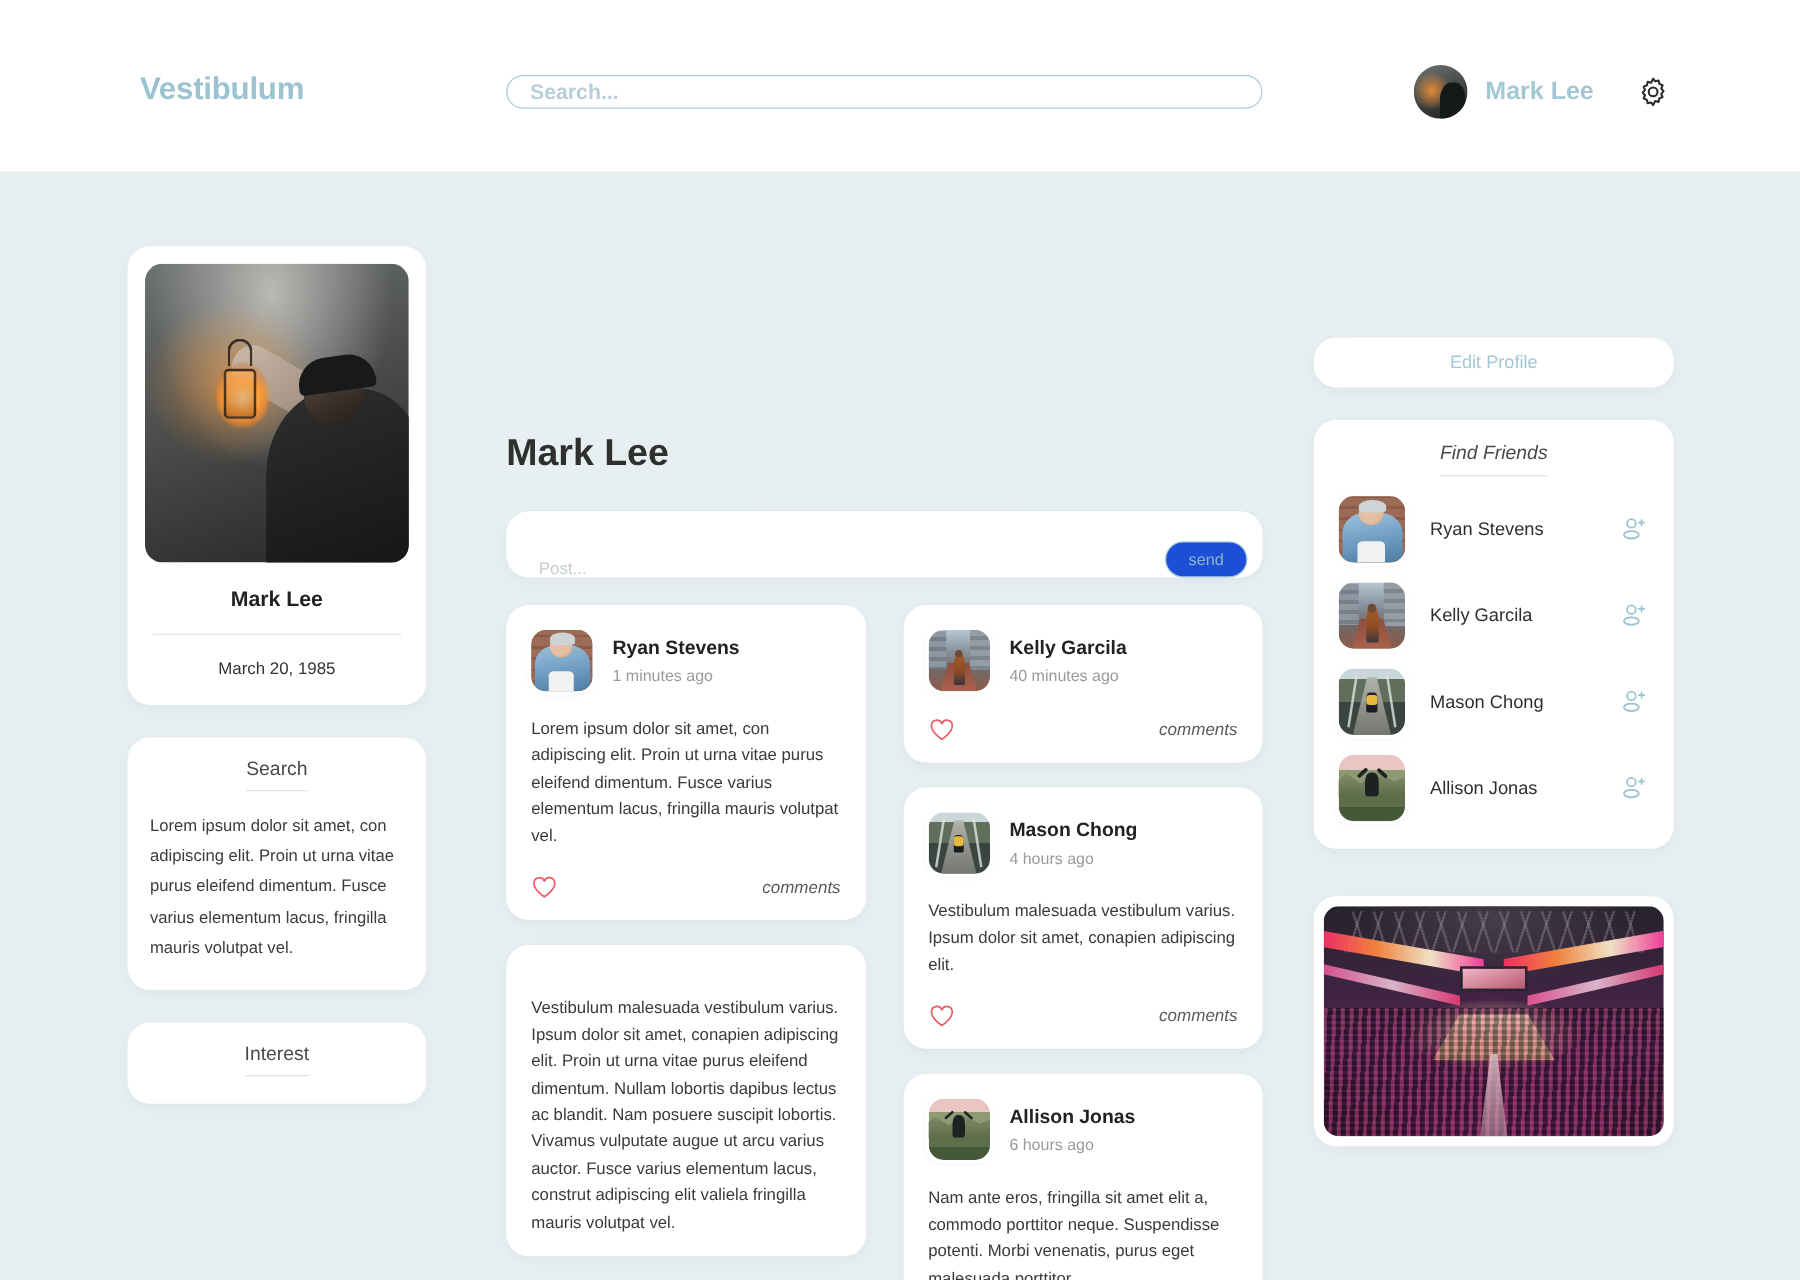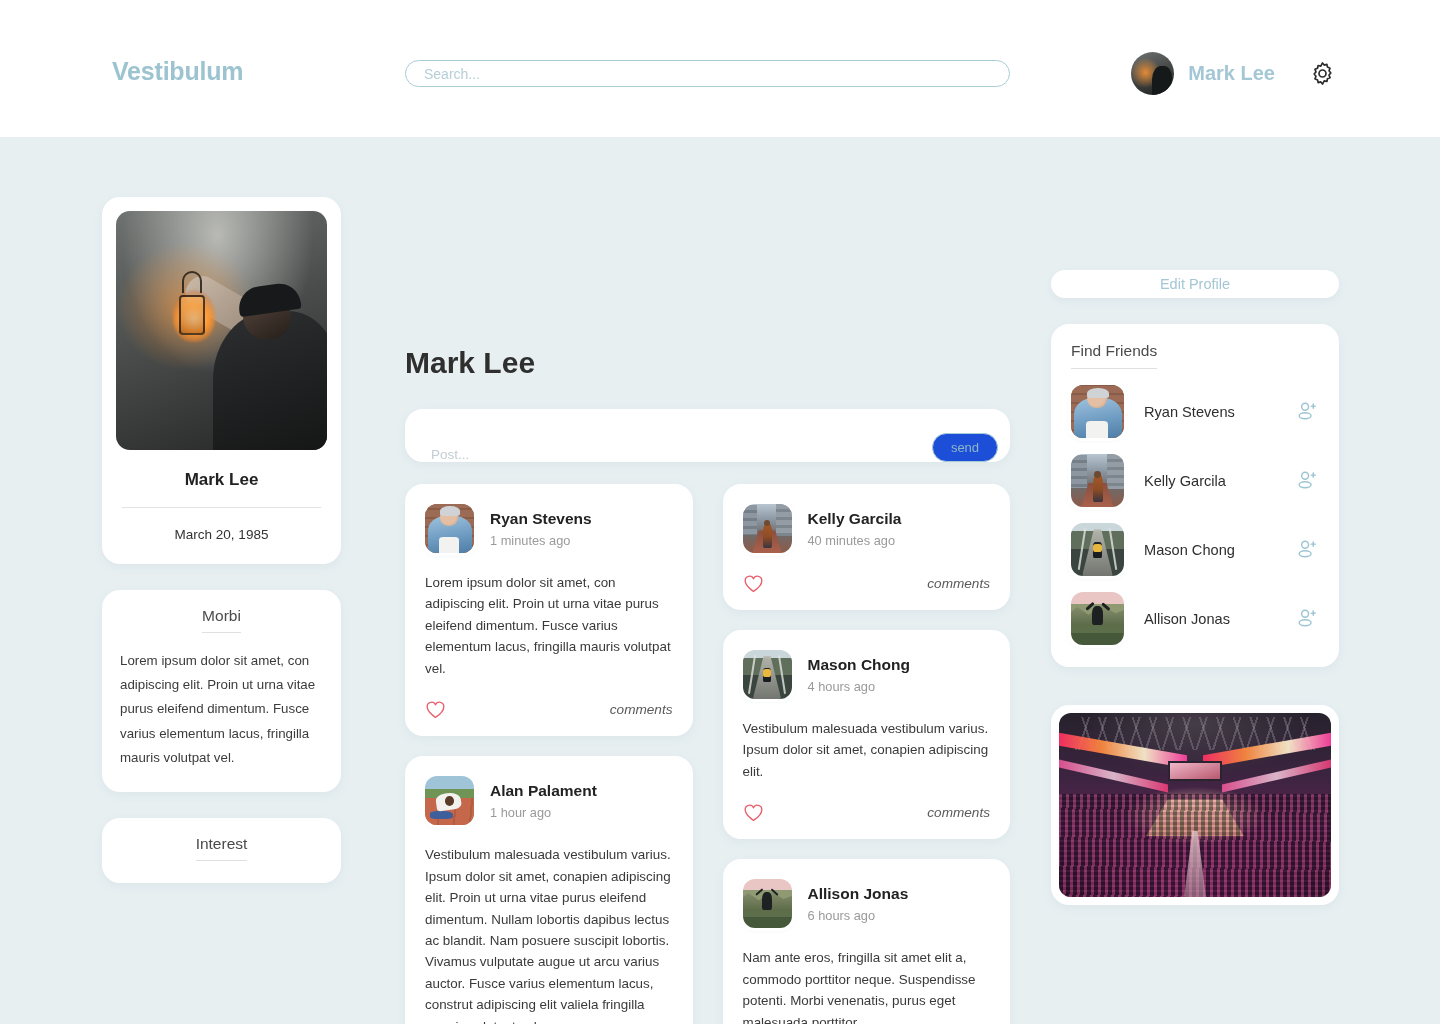--- a/index.html
+++ b/index.html
@@ -44,23 +44,24 @@
   }
 
   .search-input {
     width: 100%;
     height: 100%;
     border: 1px solid #a9ccd7;
     border-radius: 14px;
     background: #fff;
     outline: none;
     padding: 0 18px;
-    font-size: 14px;
+    font-size: 17px;
     font-family: "Liberation Sans", sans-serif;
     color: #6b8b97;
+    font-weight: bold;
   }
   .search-input::placeholder { color: #b6cfd8; }
 
   .user-area {
     position: absolute;
     right: 103px;
     top: 52px;
     display: flex;
     align-items: center;
     gap: 14px;
@@ -264,34 +265,34 @@
 
   .comments-link {
     font-size: 13.6px;
     color: #5a5a5a;
     cursor: pointer;
   }
 
   
   .edit-profile-btn {
     width: 288px;
-    height: 28px;
+    height: 40px;
     border: none;
     background: #fff;
     border-radius: 18px;
     box-shadow: 0 3px 10px rgba(130,160,175,0.10);
     color: #a3c7d4;
     font-size: 14.5px;
     font-family: "Liberation Sans", sans-serif;
     cursor: pointer;
   }
 
   .friends-card { margin-top: 26px; padding: 18px 20px 22px; }
 
-  .friends-title-wrap { text-align: left; }
+  .friends-title-wrap { text-align: center; font-style: italic; }
   .friends-title {
     display: inline-block;
     font-size: 15.5px;
     color: #4a4a4a;
     padding-bottom: 8px;
     border-bottom: 1px solid #e0e0e0;
   }
 
   .friend-row {
     display: flex;
@@ -611,21 +612,21 @@
           <div class="fig-cap"></div>
         </div>
       </div>
       <div class="profile-name">Mark Lee</div>
       <div class="profile-divider"></div>
       <div class="profile-date">March 20, 1985</div>
     </div>
 
     <div class="card info-card">
       <div class="info-title-wrap">
-        <div class="info-title">Morbi</div>
+        <div class="info-title">Search</div>
       </div>
       <div class="info-body">Lorem ipsum dolor sit amet, con adipiscing elit. Proin ut urna vitae purus eleifend dimentum. Fusce varius elementum lacus, fringilla mauris volutpat vel.</div>
     </div>
 
     <div class="card info-card">
       <div class="info-title-wrap">
         <div class="info-title">Interest</div>
       </div>
     </div>
   </div>
@@ -661,34 +662,20 @@
             <button class="like-btn">
               <svg width="21" height="19" viewBox="0 0 24 22" fill="none" stroke="#e8606b" stroke-width="1.6">
                 <path d="M12 20.2S2.4 13.9 2.4 7.8A5 5 0 0 1 12 5.6 5 5 0 0 1 21.6 7.8c0 6.1-9.6 12.4-9.6 12.4z" stroke-linejoin="round"></path>
               </svg>
             </button>
             <span class="comments-link">comments</span>
           </div>
         </div>
 
         <div class="card post-card">
-          <div class="post-head">
-            <div class="post-avatar">
-              <div class="img-fill art-alan">
-                <div class="alan-track"></div>
-                  <div class="alan-leg"></div>
-                <div class="alan-body"></div>
-                  <div class="alan-head"></div>
-              </div>
-            </div>
-            <div>
-              <div class="post-author">Alan Palament</div>
-              <div class="post-time">1 hour ago</div>
-            </div>
-          </div>
           <div class="post-body">Vestibulum malesuada vestibulum varius. Ipsum dolor sit amet, conapien adipiscing elit. Proin ut urna vitae purus eleifend dimentum. Nullam lobortis dapibus lectus ac blandit. Nam posuere suscipit lobortis. Vivamus vulputate augue ut arcu varius auctor. Fusce varius elementum lacus, construt adipiscing elit valiela fringilla mauris volutpat vel.</div>
 
         </div>
       </div>
 
       <div class="feed-col">
 
         <div class="card post-card">
           <div class="post-head">
             <div class="post-avatar">

